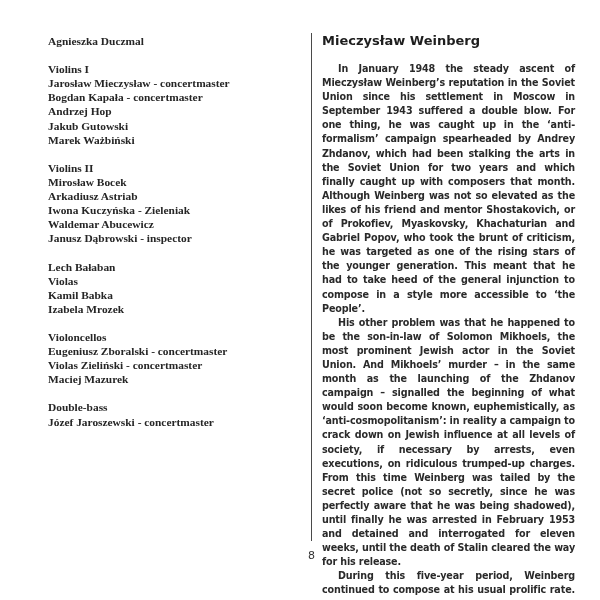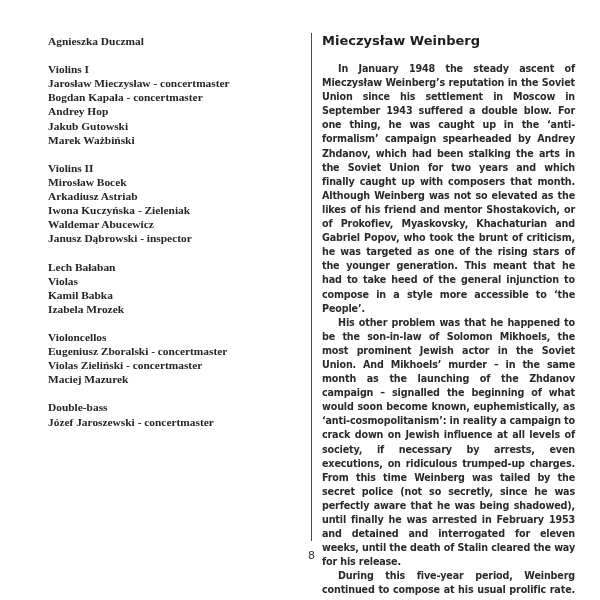--- a/index.html
+++ b/index.html
@@ -35,21 +35,21 @@
 <body>
 
 <div class="left-col">
   <div class="section">
     <span class="line">Agnieszka Duczmal</span>
   </div>
   <div class="section">
     <span class="line">Violins I</span>
     <span class="line">Jarosław Mieczysław - concertmaster</span>
     <span class="line">Bogdan Kapała - concertmaster</span>
-    <span class="line">Andrey Hop</span>
+    <span class="line">Andrzej Hop</span>
     <span class="line">Jakub Gutowski</span>
     <span class="line">Marek Ważbiński</span>
   </div>
   <div class="section">
     <span class="line">Violins II</span>
     <span class="line">Mirosław Bocek</span>
     <span class="line">Arkadiusz Astriab</span>
     <span class="line">Iwona Kuczyńska - Zieleniak</span>
     <span class="line">Waldemar Abucewicz</span>
     <span class="line">Janusz Dąbrowski - inspector</span>

